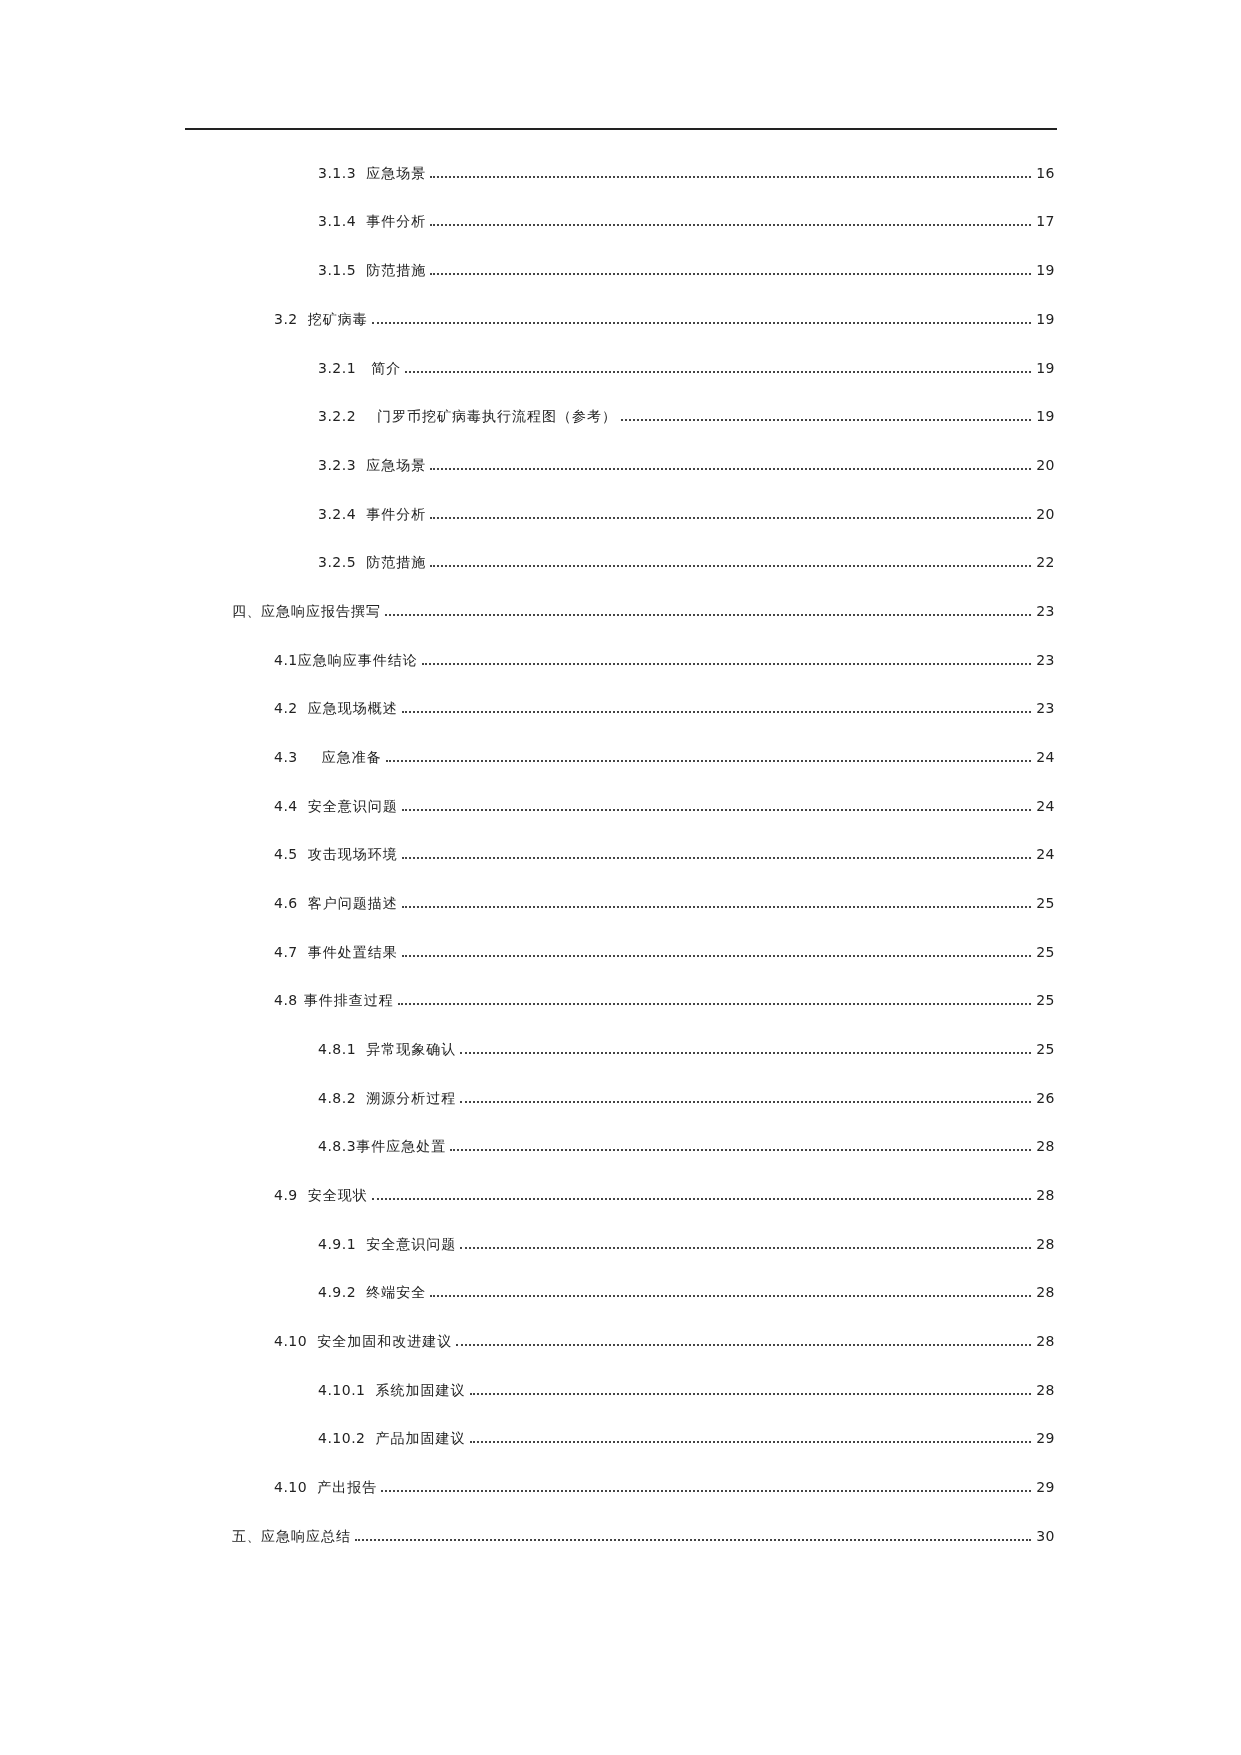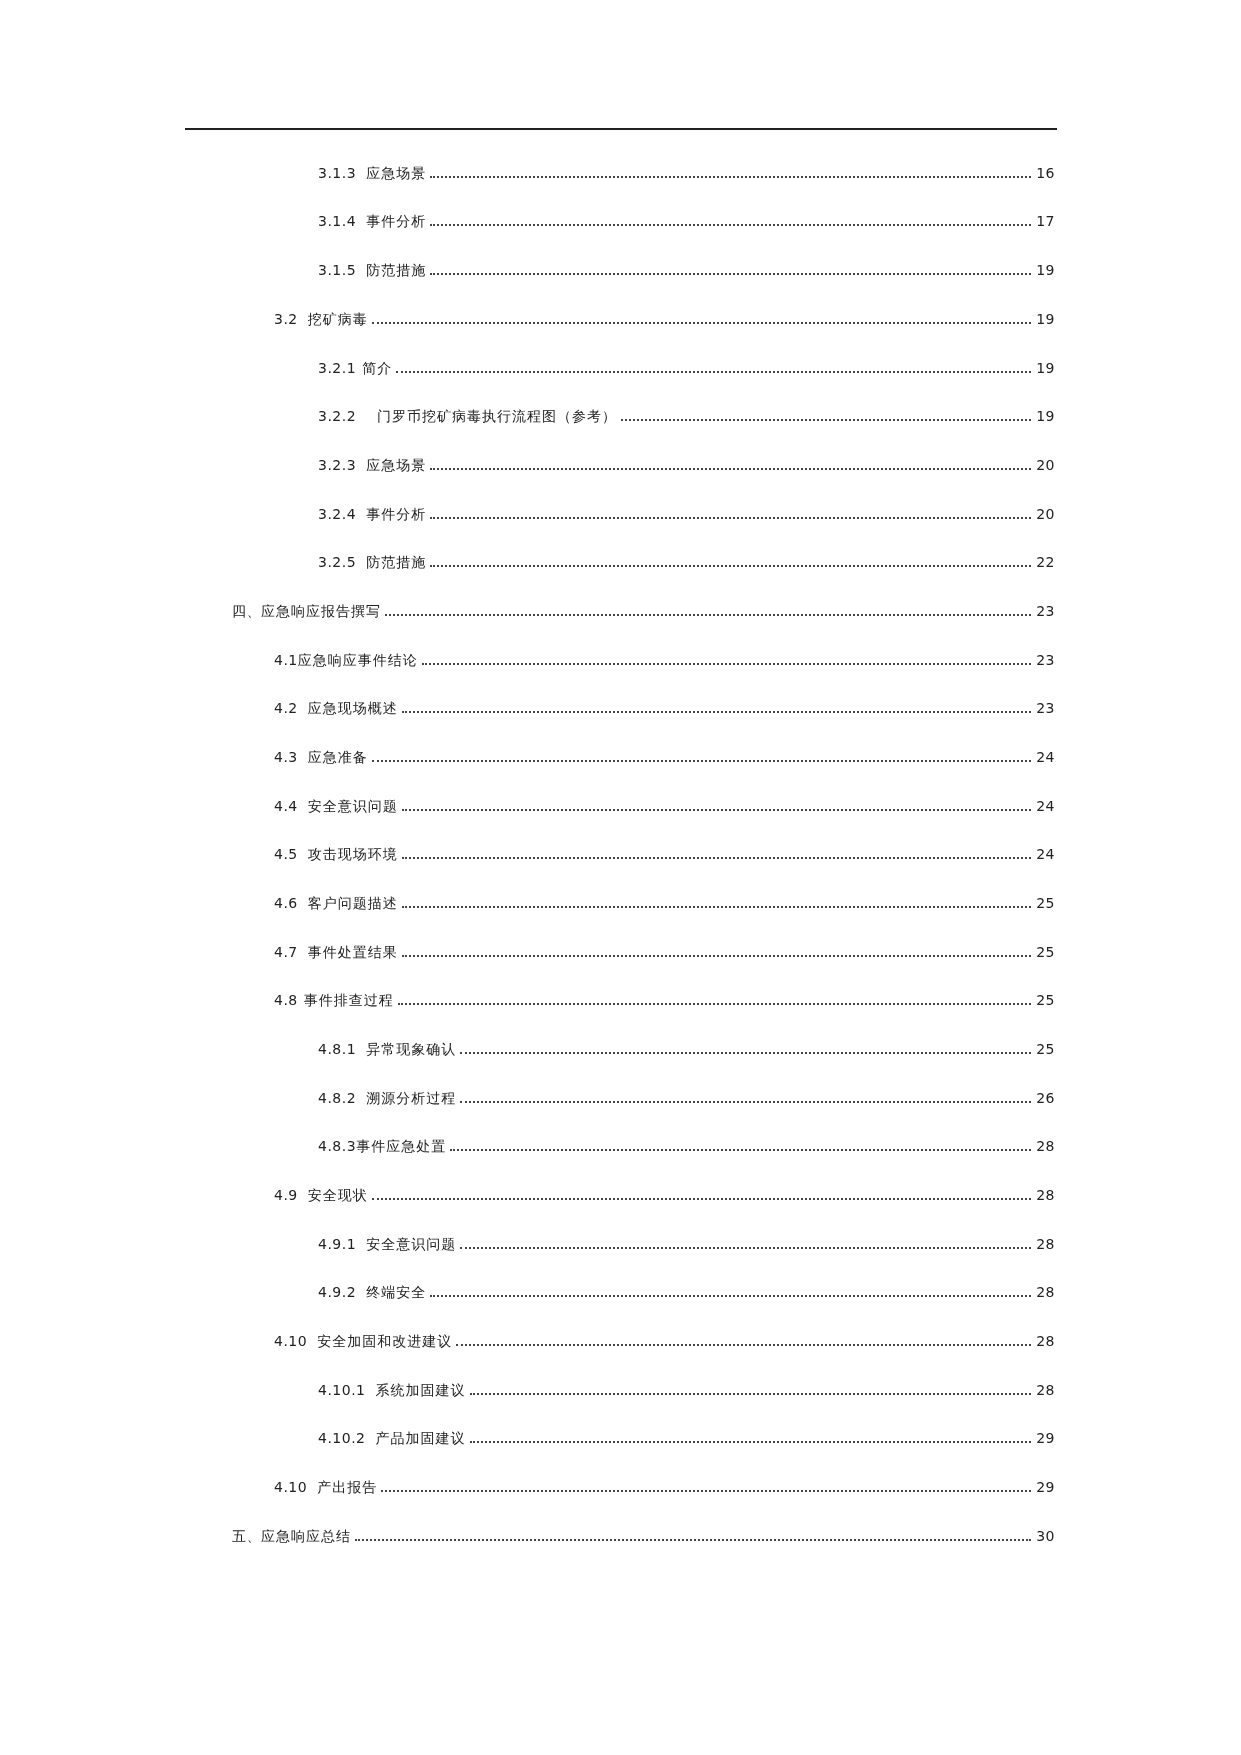--- a/index.html
+++ b/index.html
@@ -42,21 +42,21 @@
       <span class="page">19</span>
     </div>
   <div class="entry lvl2" style="top:306px">
       <span class="num">3.2</span>
       <span class="title" style="margin-left:10px">挖矿病毒</span>
       <span class="dots"></span>
       <span class="page">19</span>
     </div>
   <div class="entry lvl3" style="top:355px">
       <span class="num">3.2.1</span>
-      <span class="title" style="margin-left:6px">简介</span>
+      <span class="title" style="margin-left:15px">简介</span>
       <span class="dots"></span>
       <span class="page">19</span>
     </div>
   <div class="entry lvl3" style="top:403px">
       <span class="num">3.2.2</span>
       <span class="title" style="margin-left:10px">  门罗币挖矿病毒执行流程图（参考）</span>
       <span class="dots"></span>
       <span class="page">19</span>
     </div>
   <div class="entry lvl3" style="top:452px">
@@ -90,21 +90,21 @@
       <span class="page">23</span>
     </div>
   <div class="entry lvl2" style="top:695px">
       <span class="num">4.2</span>
       <span class="title" style="margin-left:10px">应急现场概述</span>
       <span class="dots"></span>
       <span class="page">23</span>
     </div>
   <div class="entry lvl2" style="top:744px">
       <span class="num">4.3</span>
-      <span class="title" style="margin-left:10px">应急准备</span>
+      <span class="title" style="margin-left:24px">应急准备</span>
       <span class="dots"></span>
       <span class="page">24</span>
     </div>
   <div class="entry lvl2" style="top:793px">
       <span class="num">4.4</span>
       <span class="title" style="margin-left:10px">安全意识问题</span>
       <span class="dots"></span>
       <span class="page">24</span>
     </div>
   <div class="entry lvl2" style="top:841px">

